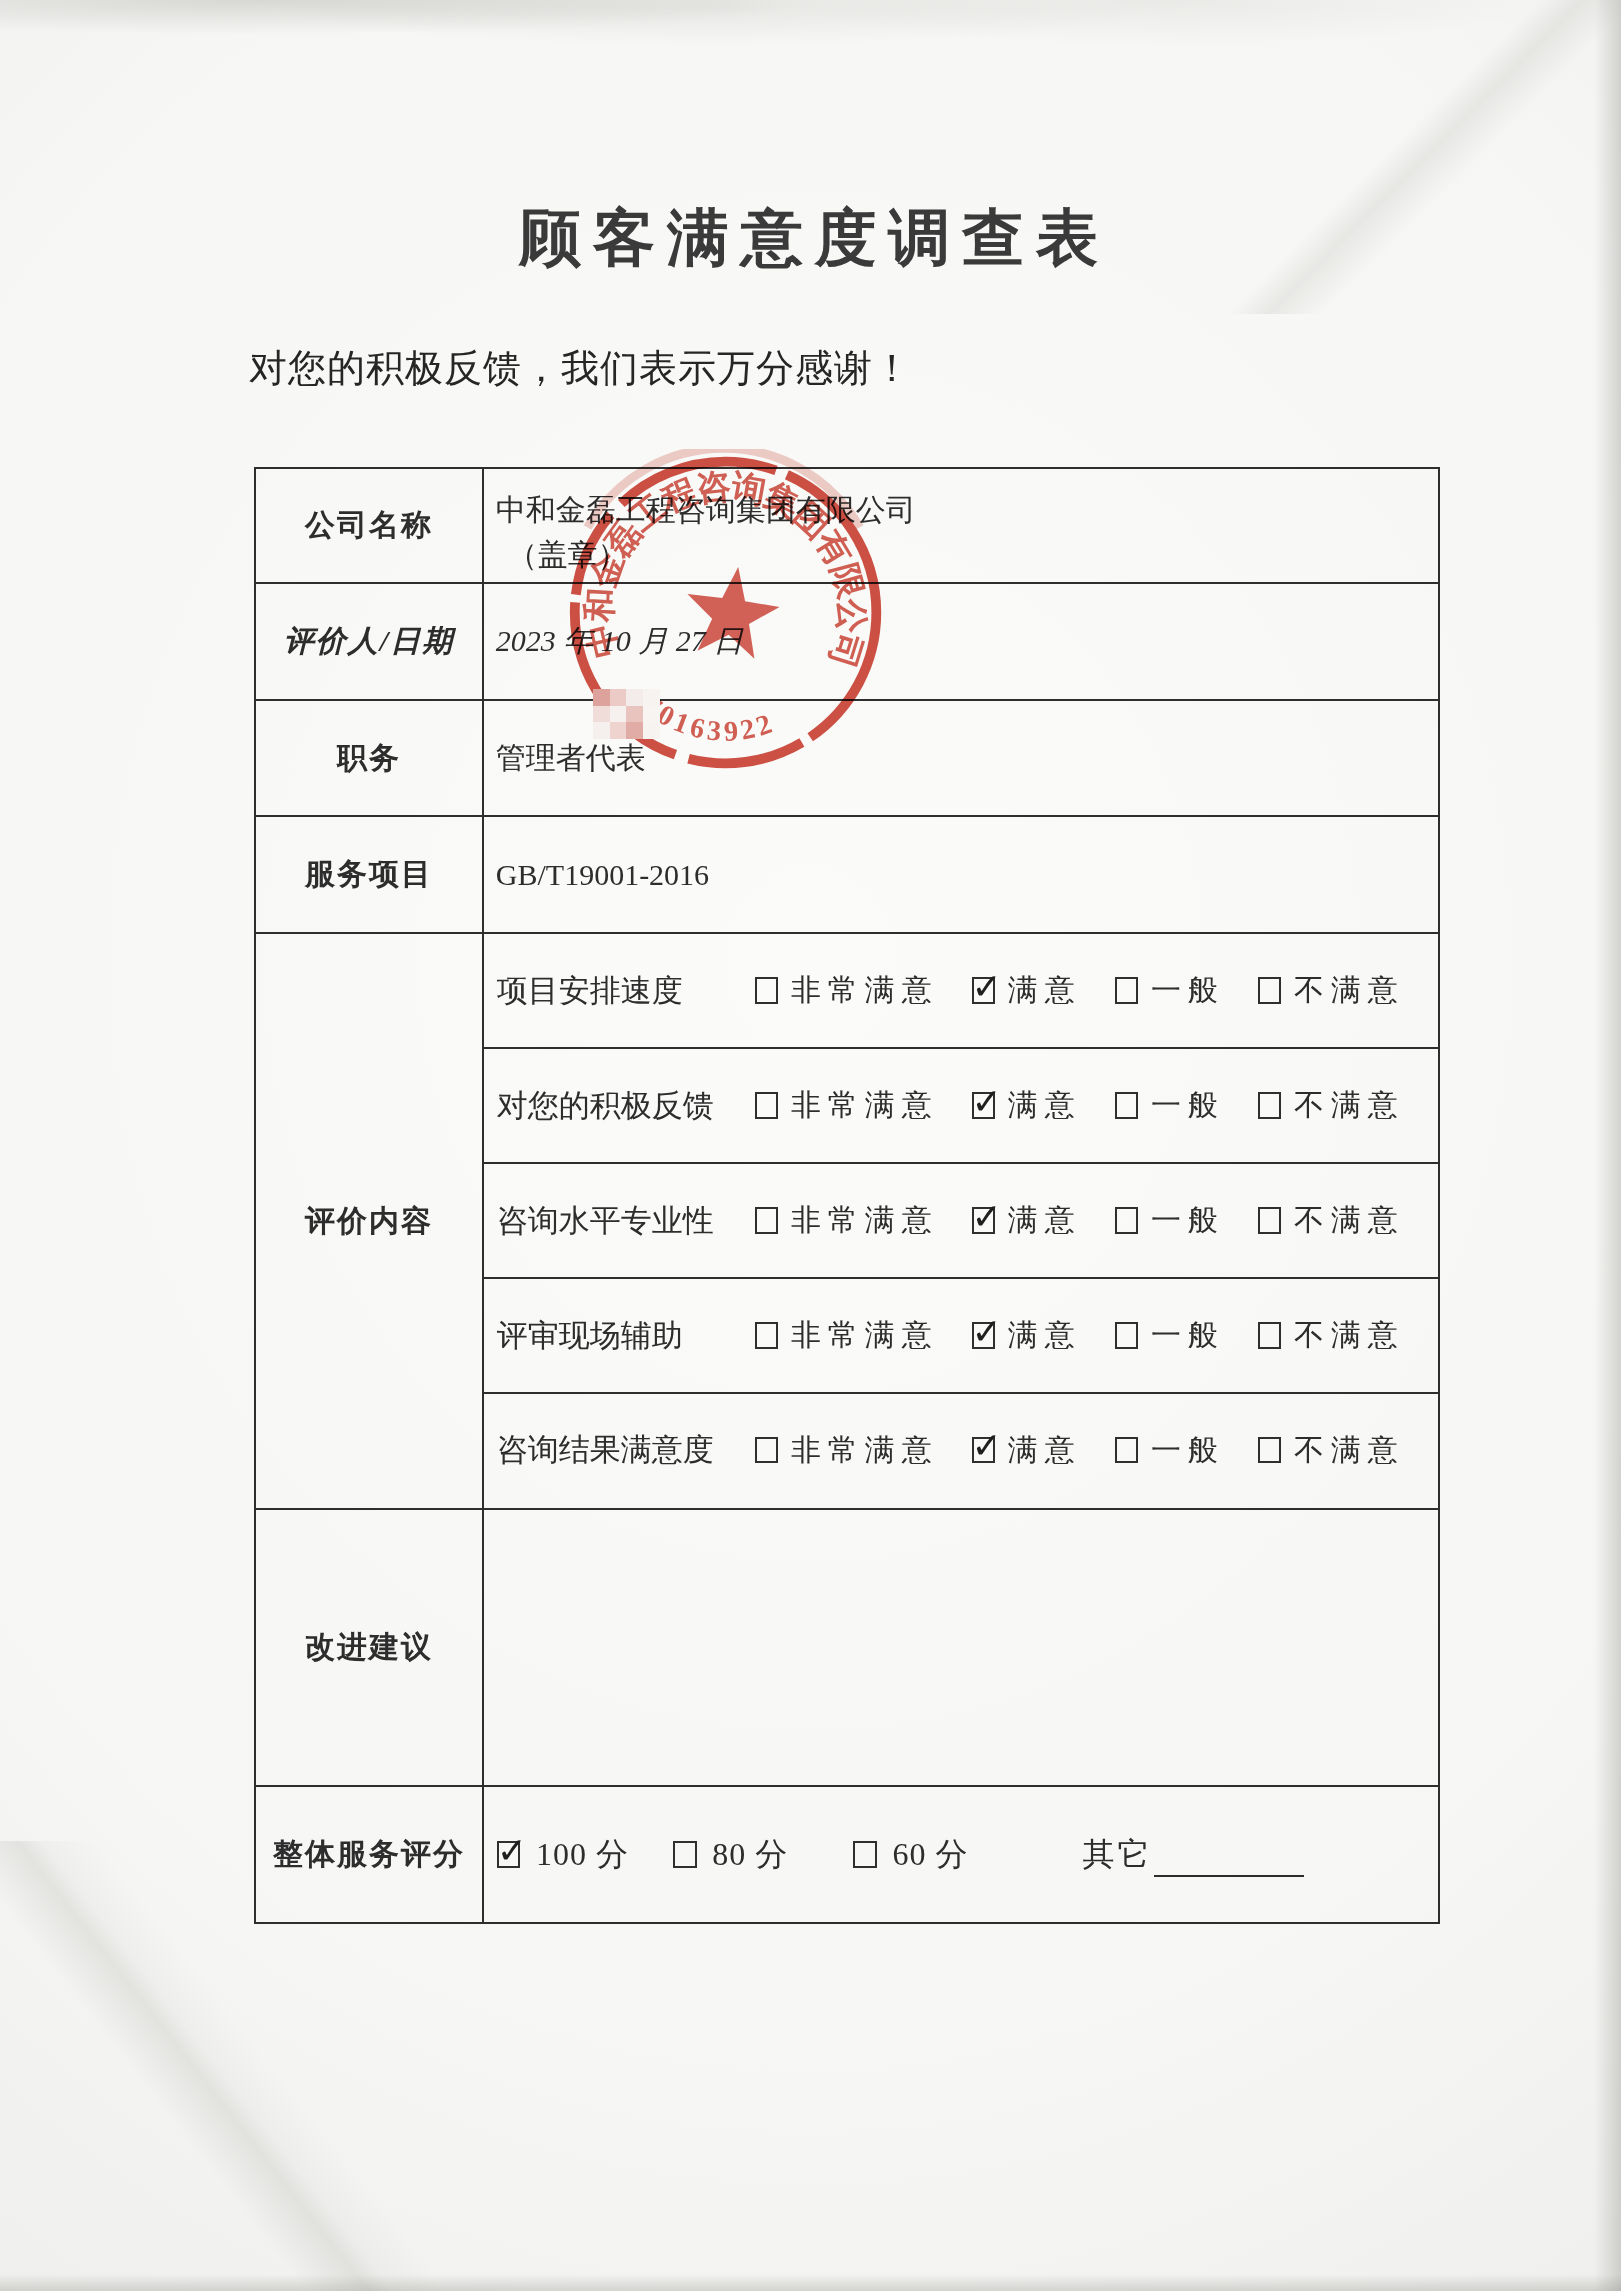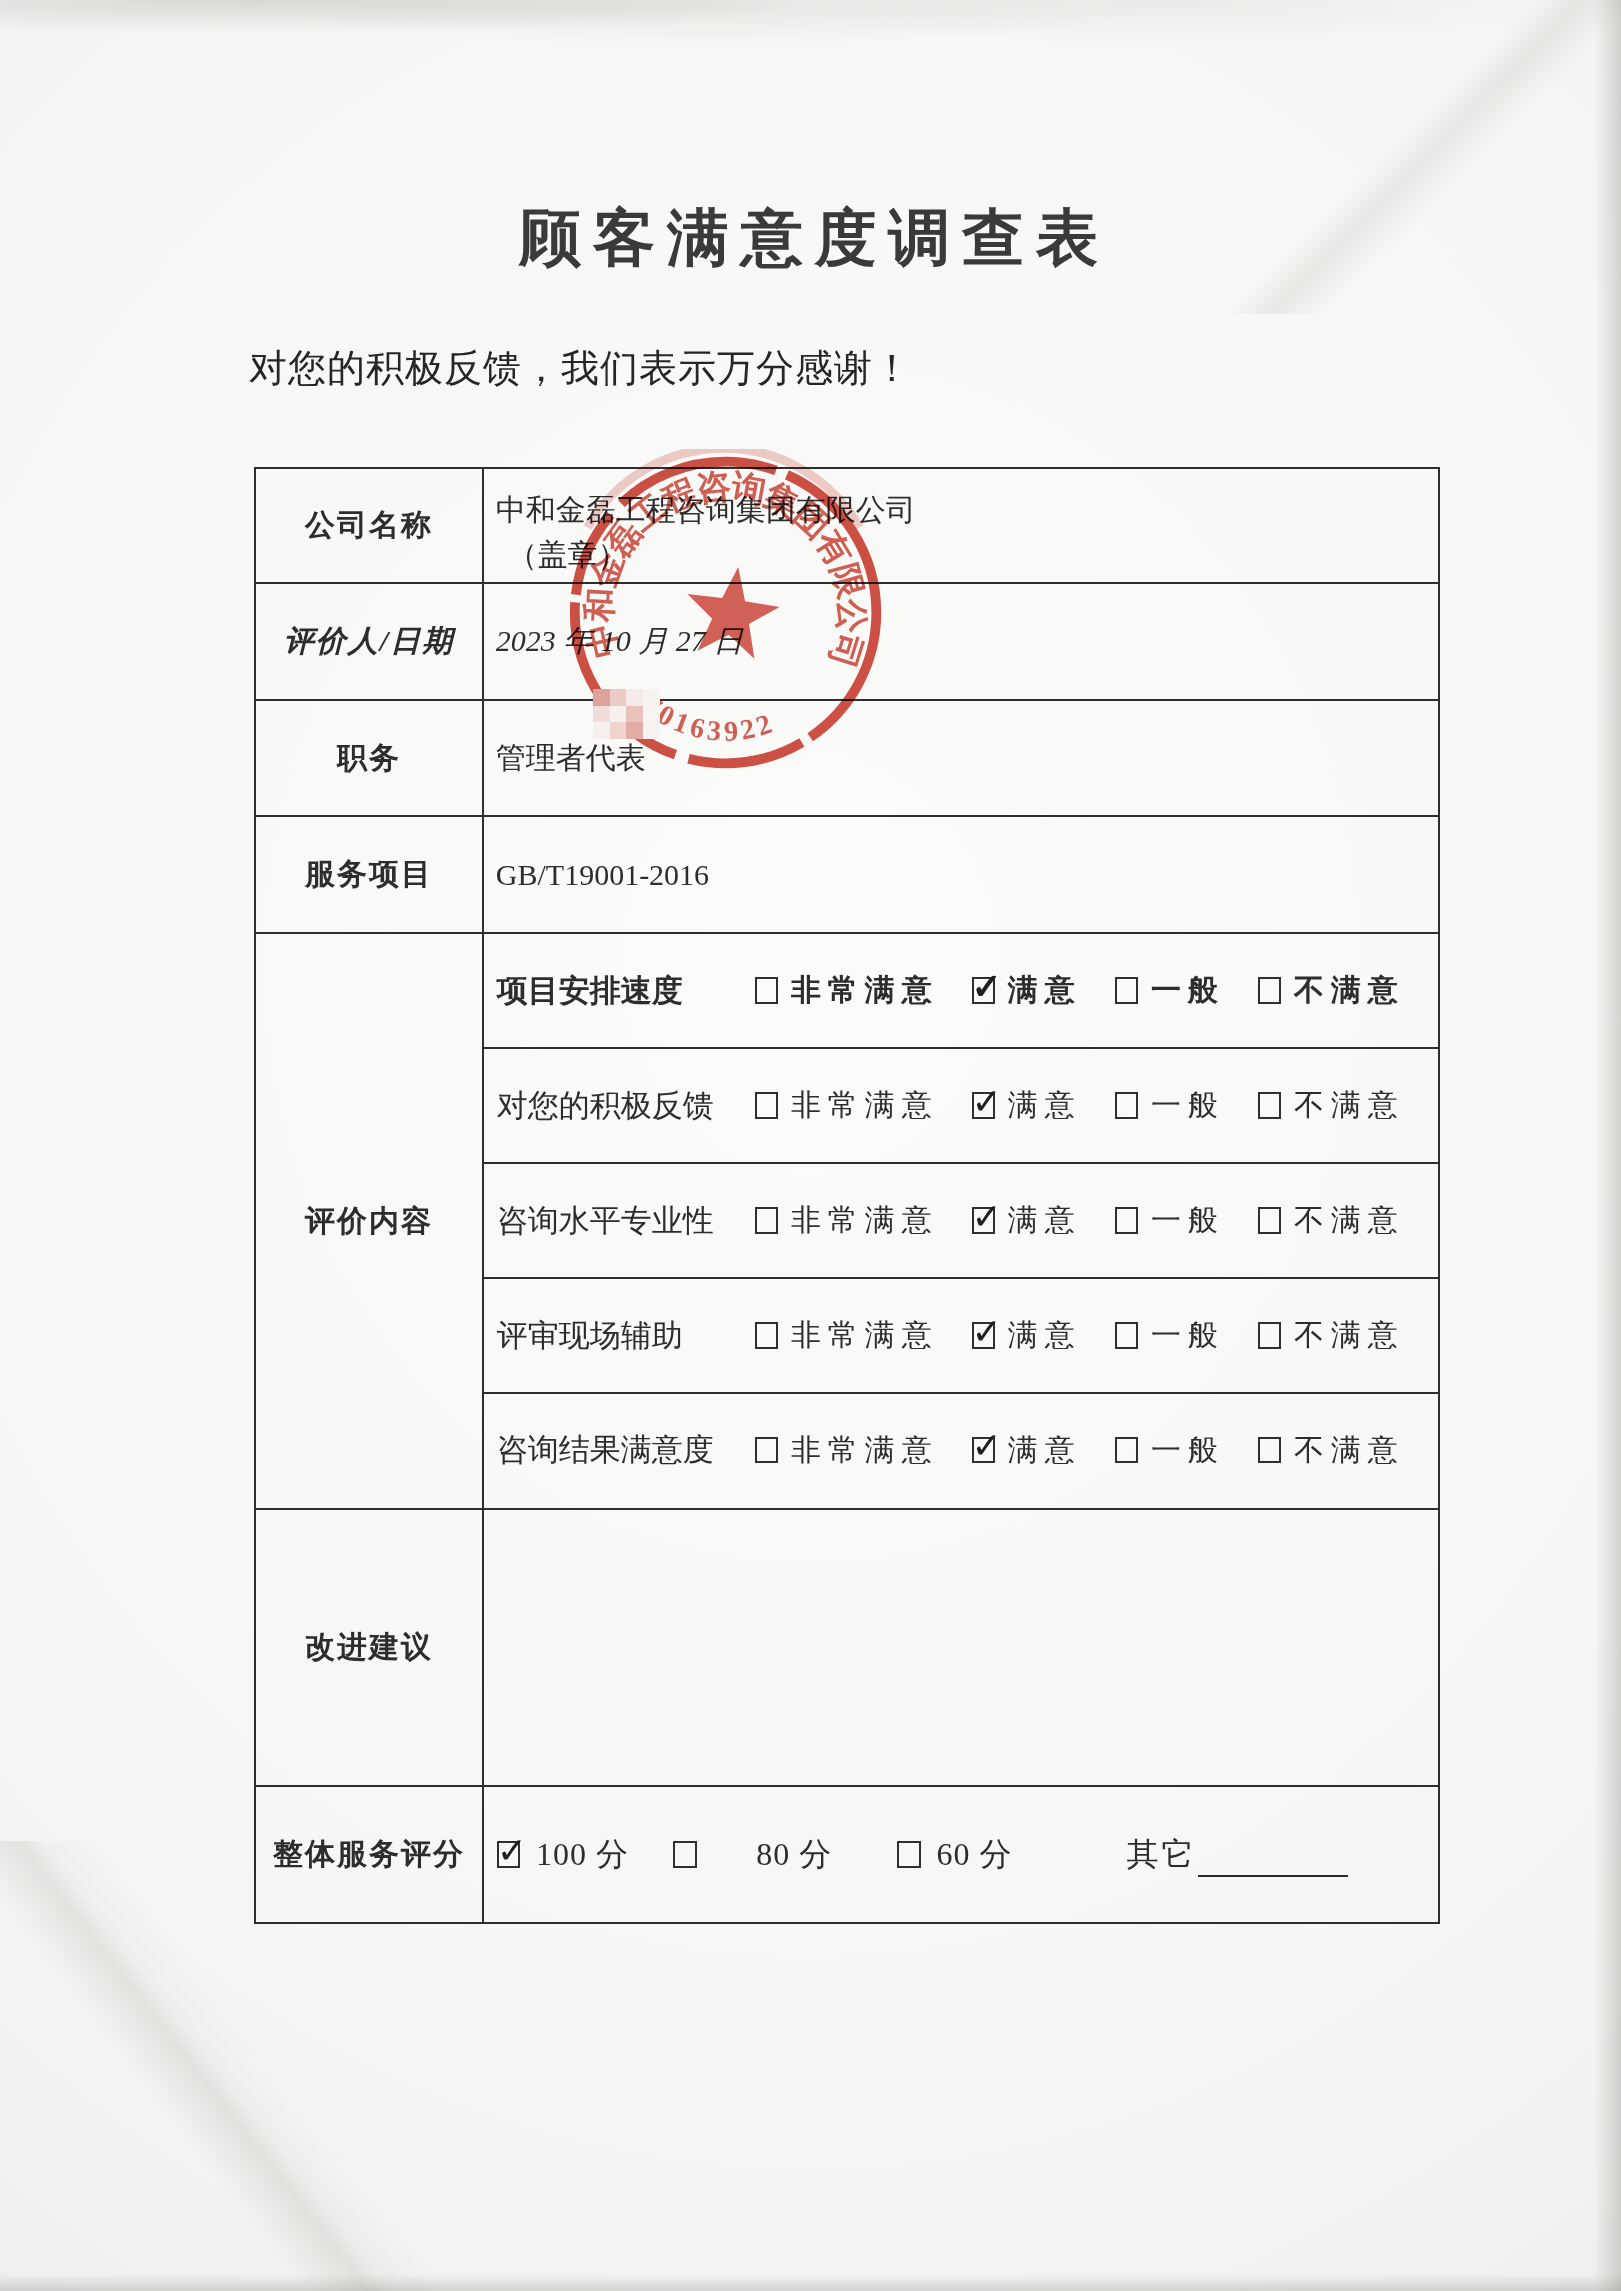--- a/index.html
+++ b/index.html
@@ -39,33 +39,33 @@
     font-weight:bold;font-size:30px;letter-spacing:2px;text-align:center;}
   .vcell{flex:1;display:flex;align-items:center;padding-left:11.8px;font-size:30px;}
   .h-r1{height:113px;} .h-r2{height:115px;font-style:italic;} .h-r3{height:114px;} .h-r4{height:115px;}
   .h-rating{height:574px;} .h-sugg{height:275px;} .h-overall{height:135px;justify-content:space-between;}
   .vcell.two-line{flex-direction:column;align-items:flex-start;justify-content:flex-start;padding-top:17.6px;line-height:45px;}
   .company-line2{padding-left:11.8px;}
 
   
   .vcol{flex:1;display:flex;flex-direction:column;padding:0;}
   .rrow{height:113px;border-top:2.9px solid #2e2e2e;display:flex;align-items:center;padding-left:12.7px;}
-  .rrow:first-child{border-top:none;font-weight:bold;}
+  .rrow:first-child{border-top:none;}
   .rrow:last-child{height:112px;}
   .rname{width:258px;font-size:31px;}
   .opt{display:flex;align-items:center;margin-right:33px;}
   .olab{font-size:30px;letter-spacing:6.9px;}
   .cb{width:19.6px;height:22.5px;border:2.9px solid #2f2f2f;margin-right:12.7px;position:relative;flex:none;}
   .cb.checked::after{content:"✓";position:absolute;left:-2px;top:-13.7px;font-size:36px;color:#1f1f1f;}
 
   
   .ocell{flex:1;display:flex;align-items:center;padding-left:12.7px;font-size:32px;}
   .ocell .cb{margin-right:15.7px;}
   .ocell .olab{letter-spacing:1px;font-size:32px;}
-  .oopt1{margin-right:44px;} .oopt2{margin-right:65px;gap:44px;} .oopt3{margin-right:114px;}
+  .oopt1{margin-right:44px;} .oopt2{margin-right:65px;} .oopt3{margin-right:114px;}
   .other{display:flex;align-items:flex-end;}
   .other-label{font-size:32px;letter-spacing:2.9px;}
   .blank-line{display:inline-block;width:150px;height:29px;border-bottom:2.9px solid #2c2c2c;margin-left:2px;}
 
   
   :root{--stamp-color:#cd4437;}
   .stamp{position:absolute;left:564px;top:449px;width:327px;height:327px;
     mix-blend-mode:multiply;opacity:.93;z-index:5;pointer-events:none;}
   .stamp .ring{fill:none;stroke:var(--stamp-color);stroke-width:10;
     stroke-dasharray:150 10 120 14 200 8 90 16 170 12 220 10;}

